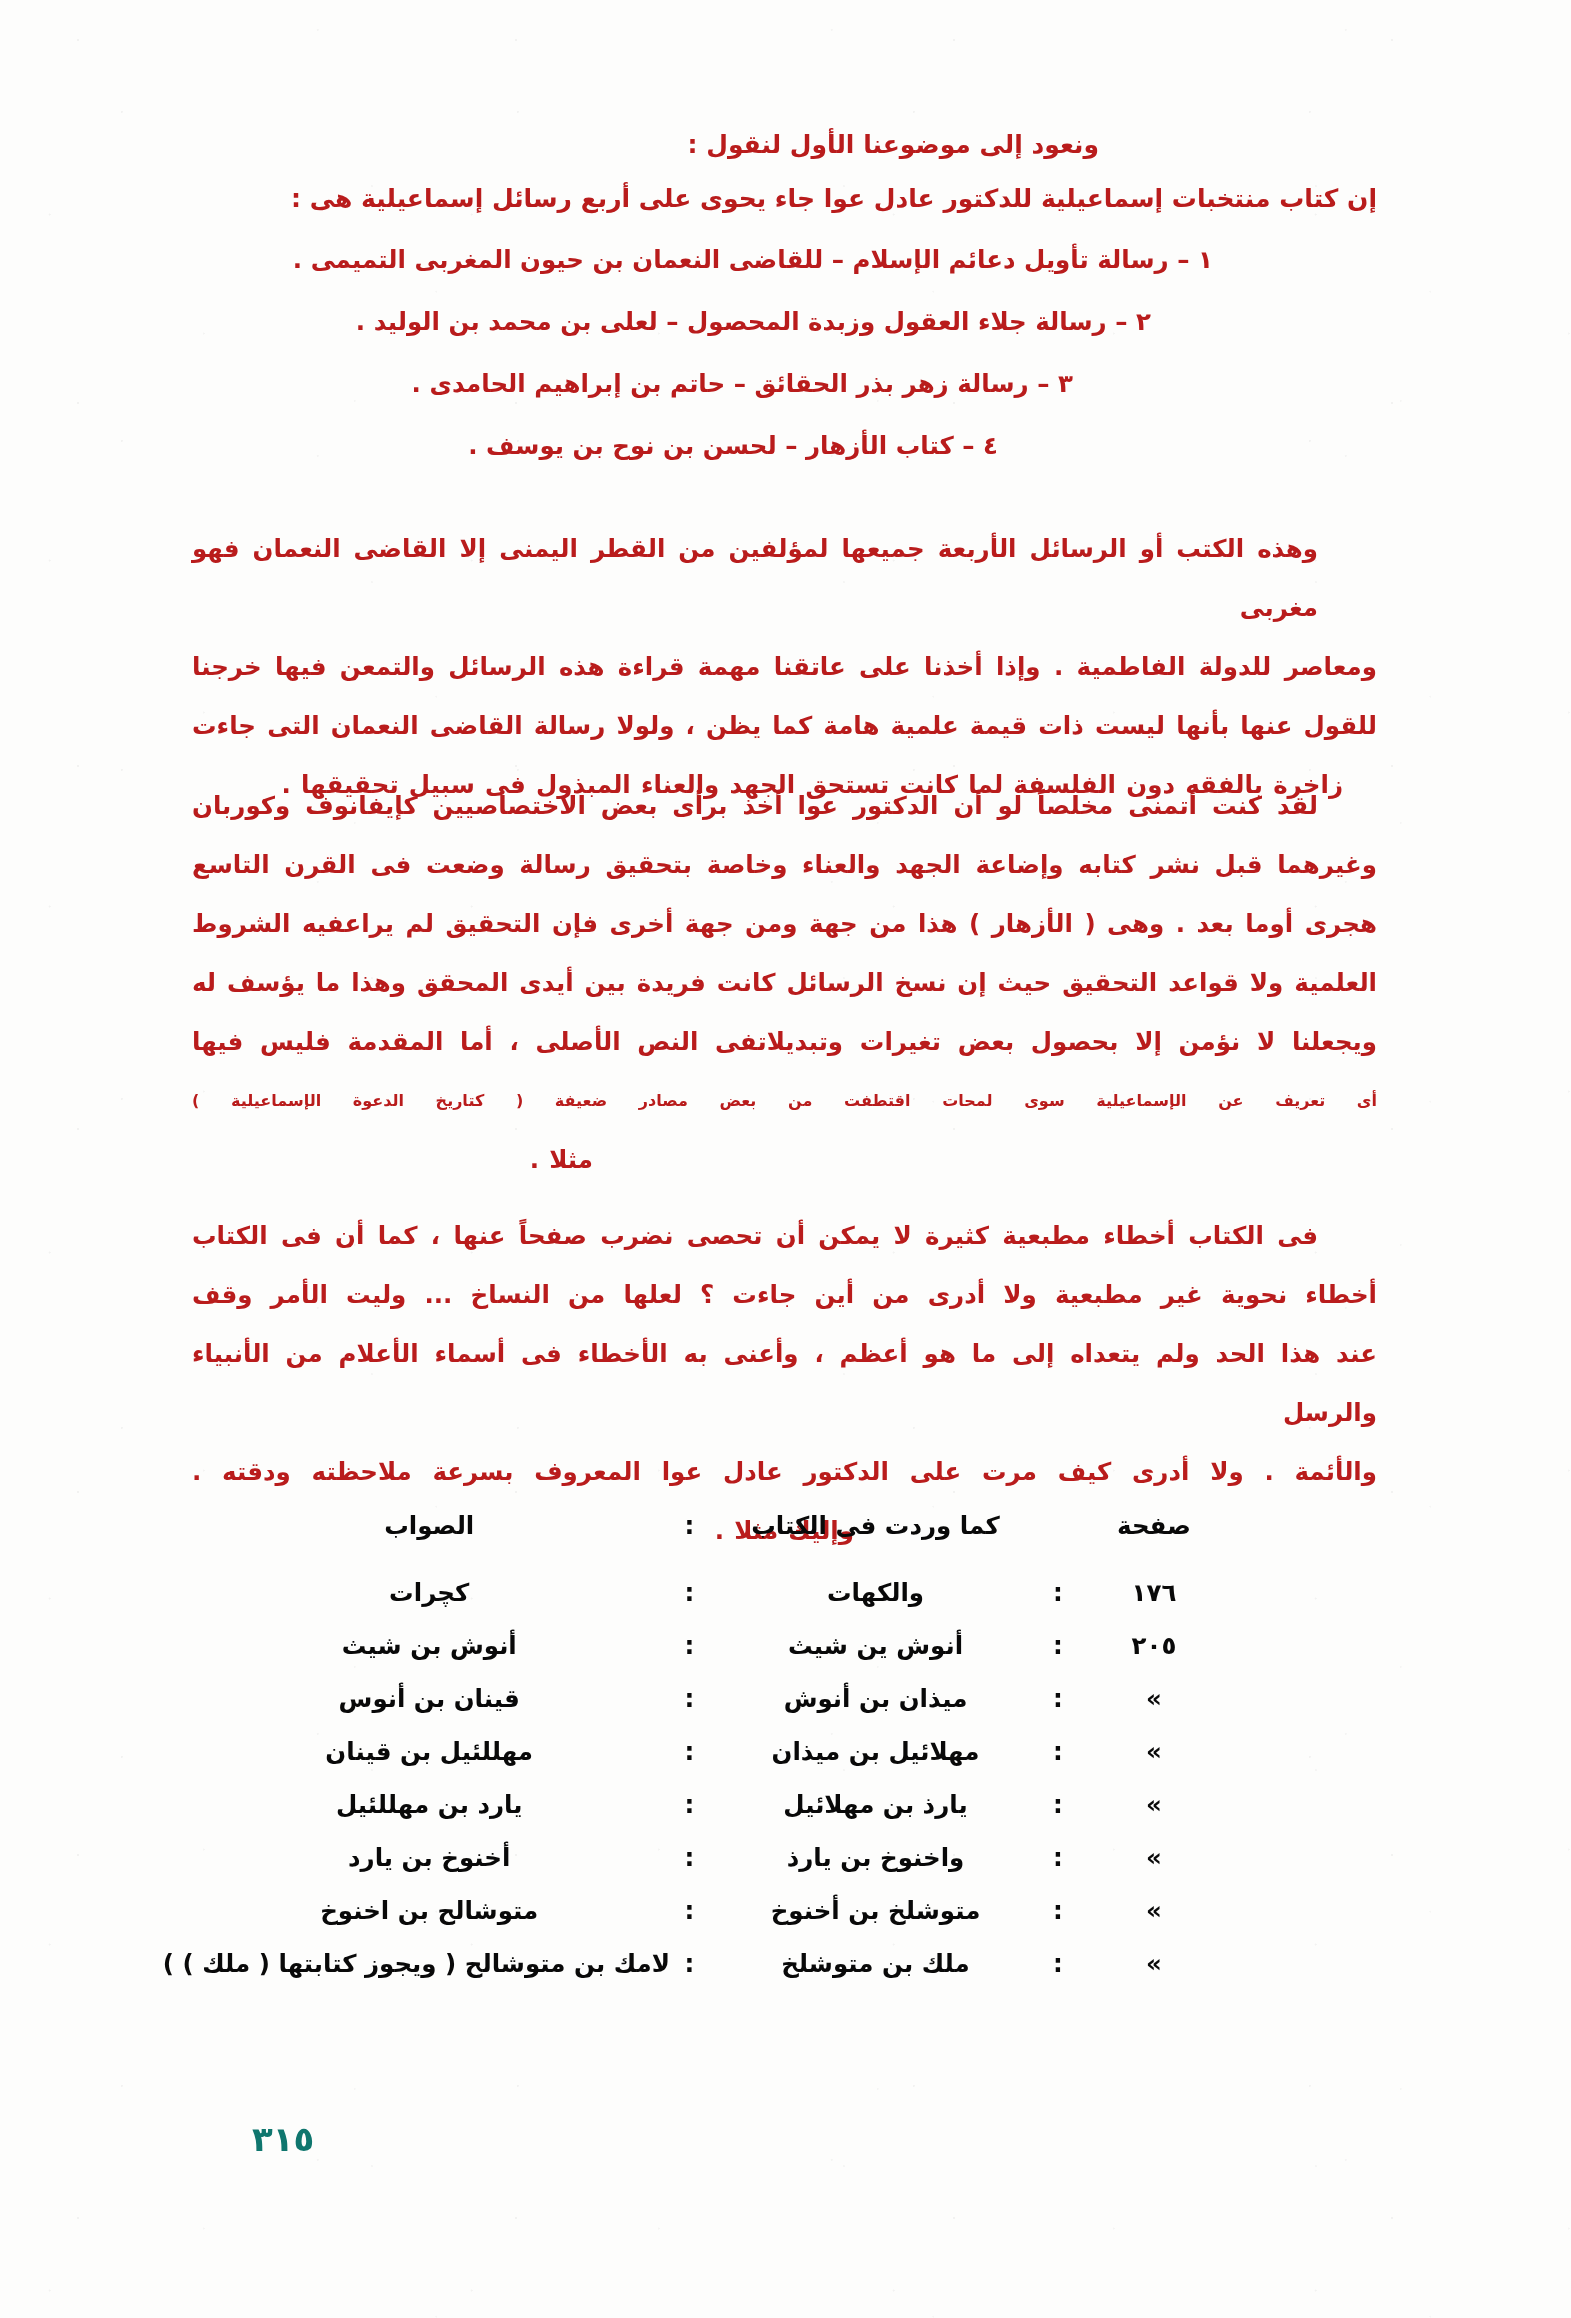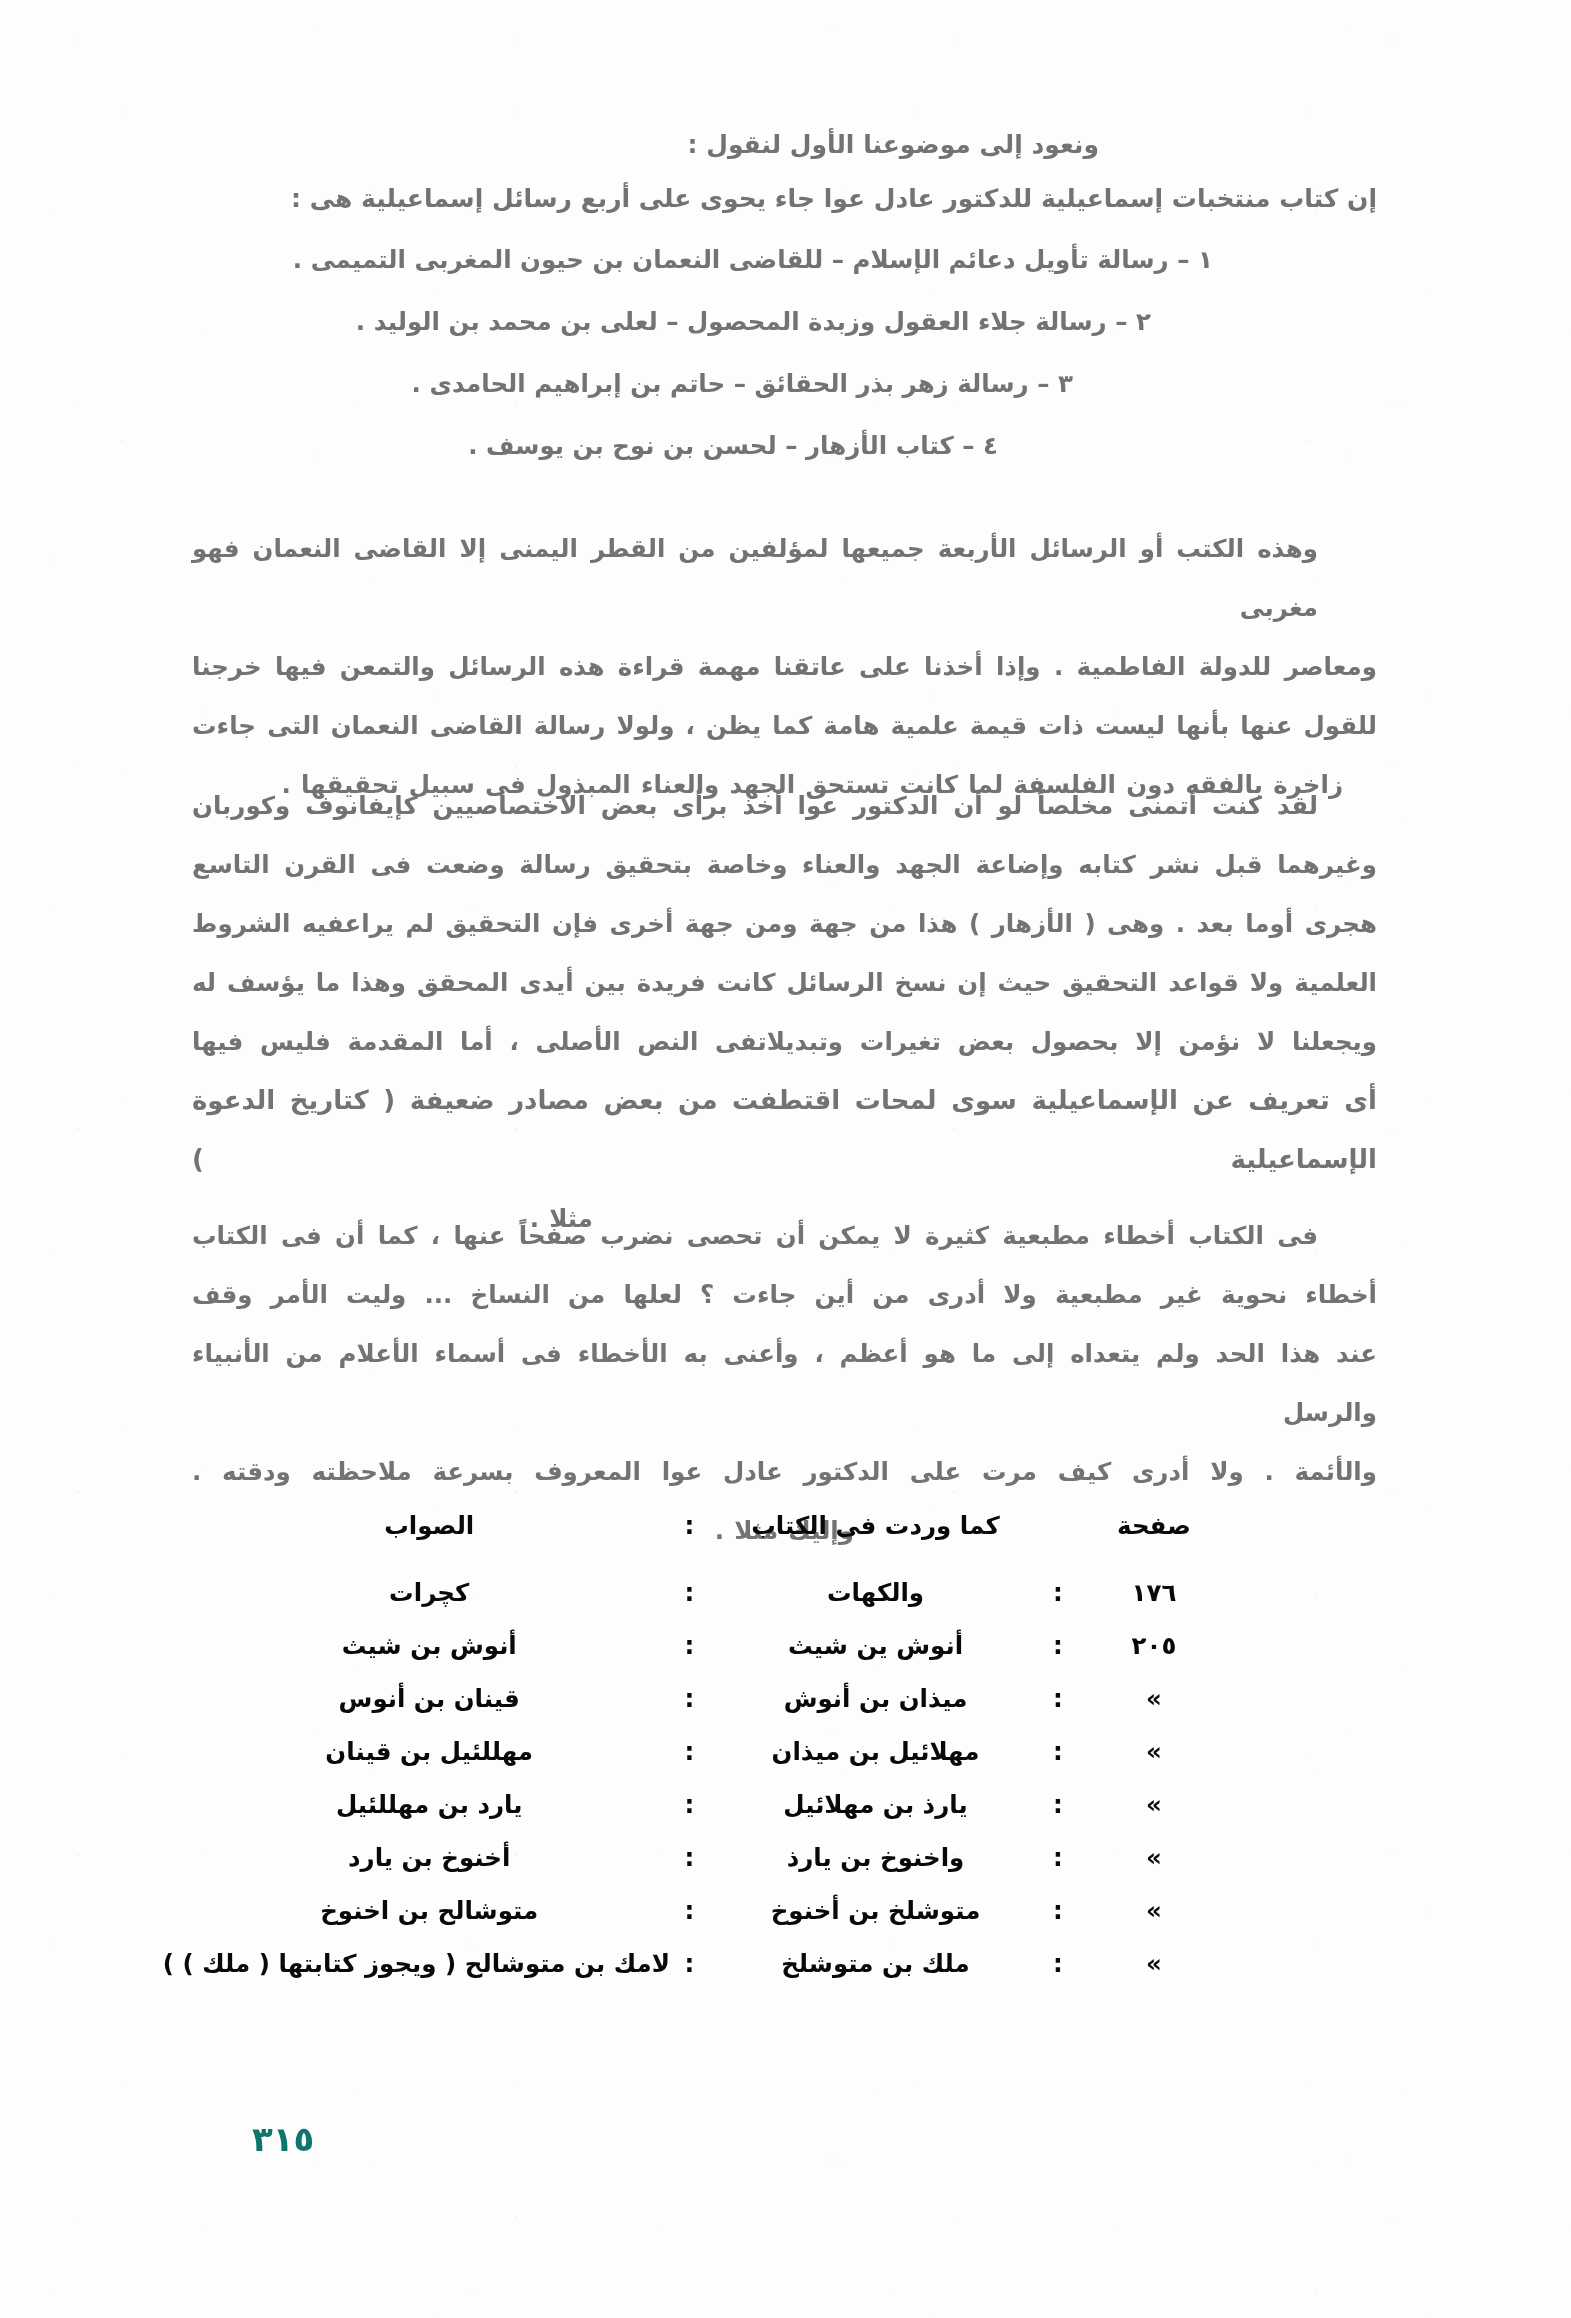--- a/index.html
+++ b/index.html
@@ -43,21 +43,21 @@
 
   .text-block {
     position: absolute;
     right: 194px;
     left: 181px;
   }
 
   .line {
     font-family: "DejaVu Sans", sans-serif;
     font-weight: 700;
-    color: #737373;
+    color: #b91c1c;
     letter-spacing: 0.2px;
     white-space: nowrap;
   }
 
   
   .intro-line {
     font-size: 25px;
     line-height: 54px;
     text-align: center;
     padding-left: 0;
@@ -186,21 +186,21 @@
     <div class="line">للقول عنها بأنها ليست ذات قيمة علمية هامة كما يظن ، ولولا رسالة القاضى النعمان التى جاءت</div>
     <div class="line stub-right" style="padding-right:34px;">زاخرة بالفقه دون الفلسفة لما كانت تستحق الجهد والعناء المبذول فى  سبيل تحقيقها .</div>
   </div>
 
   <div class="para" style="top:776px;">
     <div class="line first-indent">لقد كنت أتمنى  مخلصاً لو أن الدكتور عوا أخذ برأى بعض الاختصاصيين كإيفانوف وكوربان</div>
     <div class="line">وغيرهما قبل نشر كتابه وإضاعة الجهد والعناء وخاصة بتحقيق رسالة وضعت فى  القرن التاسع</div>
     <div class="line">هجرى أوما بعد . وهى ( الأزهار ) هذا من جهة ومن جهة أخرى فإن التحقيق لم يراعفيه الشروط</div>
     <div class="line">العلمية ولا قواعد التحقيق حيث إن نسخ  الرسائل كانت فريدة بين أيدى المحقق وهذا ما يؤسف له</div>
     <div class="line">ويجعلنا  لا نؤمن إلا  بحصول بعض تغيرات وتبديلاتفى  النص الأصلى ، أما المقدمة فليس فيها</div>
-    <div class="line" style="font-size:26px;">أى تعريف عن الإسماعيلية سوى لمحات اقتطفت من بعض مصادر ضعيفة ( كتاريخ الدعوة الإسماعيلية )</div>
+    <div class="line" style="font-size:16px;">أى تعريف عن الإسماعيلية سوى لمحات اقتطفت من بعض مصادر ضعيفة ( كتاريخ الدعوة الإسماعيلية )</div>
     <div class="line stub-left" style="padding-left:0px; text-align:left; text-align-last:right; padding-right:784px;">مثلا .</div>
   </div>
 
   <div class="para" style="top:1206px;">
     <div class="line first-indent">فى  الكتاب أخطاء مطبعية كثيرة لا  يمكن أن تحصى  نضرب  صفحاً عنها ، كما أن فى  الكتاب</div>
     <div class="line">أخطاء نحوية غير مطبعية ولا  أدرى من أين جاءت ؟  لعلها من النساخ ... وليت الأمر وقف</div>
     <div class="line">عند هذا الحد ولم يتعداه إلى ما هو أعظم ، وأعنى به الأخطاء فى  أسماء الأعلام من الأنبياء والرسل</div>
     <div class="line">والأئمة  . ولا  أدرى كيف  مرت على الدكتور عادل عوا المعروف بسرعة ملاحظته ودقته .</div>
     <div class="line stub-right" style="padding-right:523px;">وإليك مثلا  .</div>
   </div>

